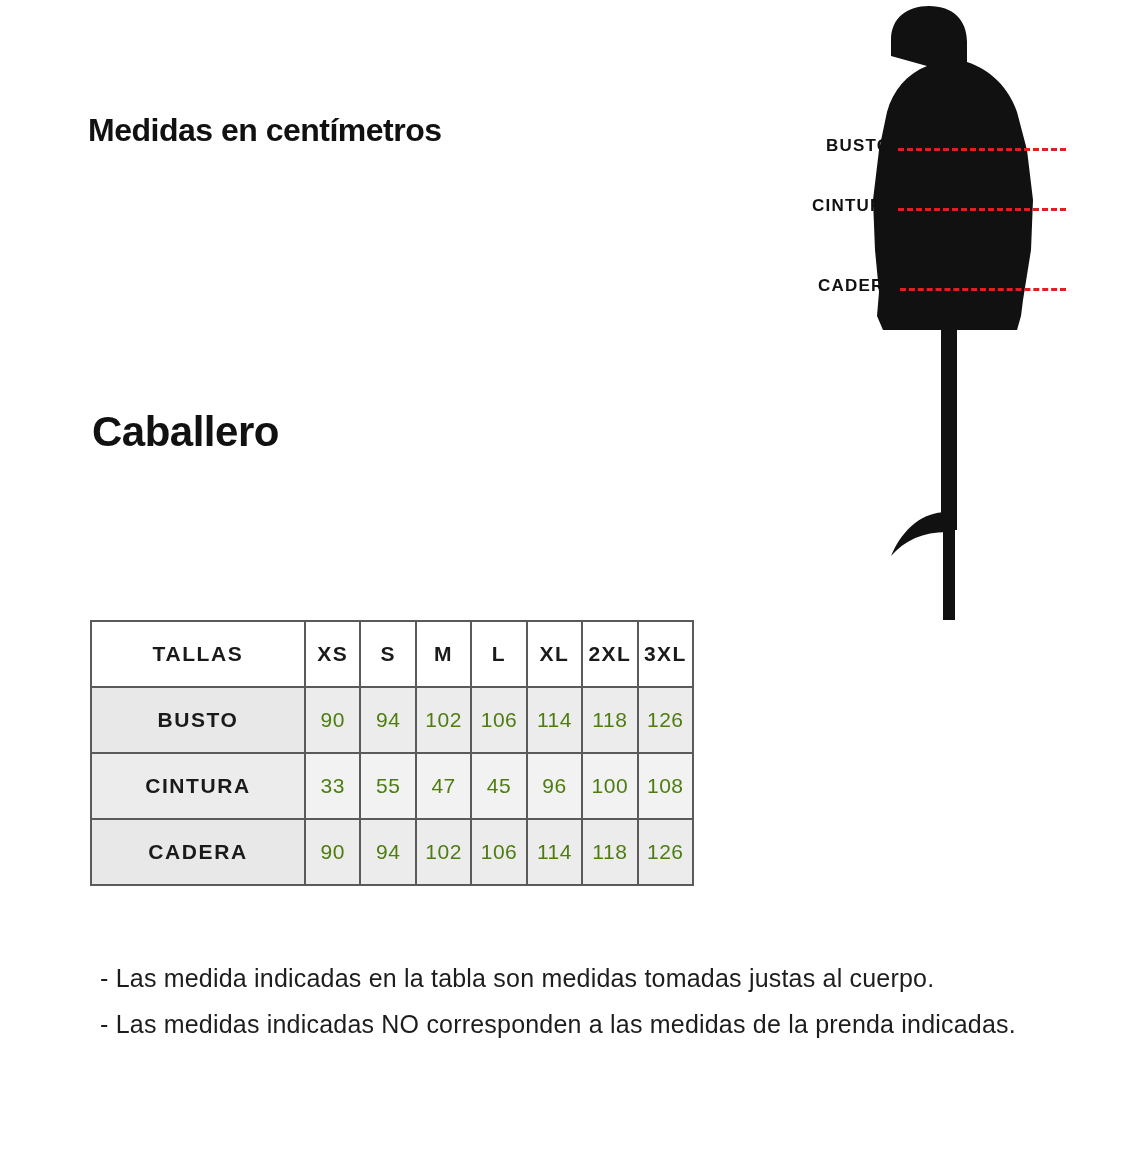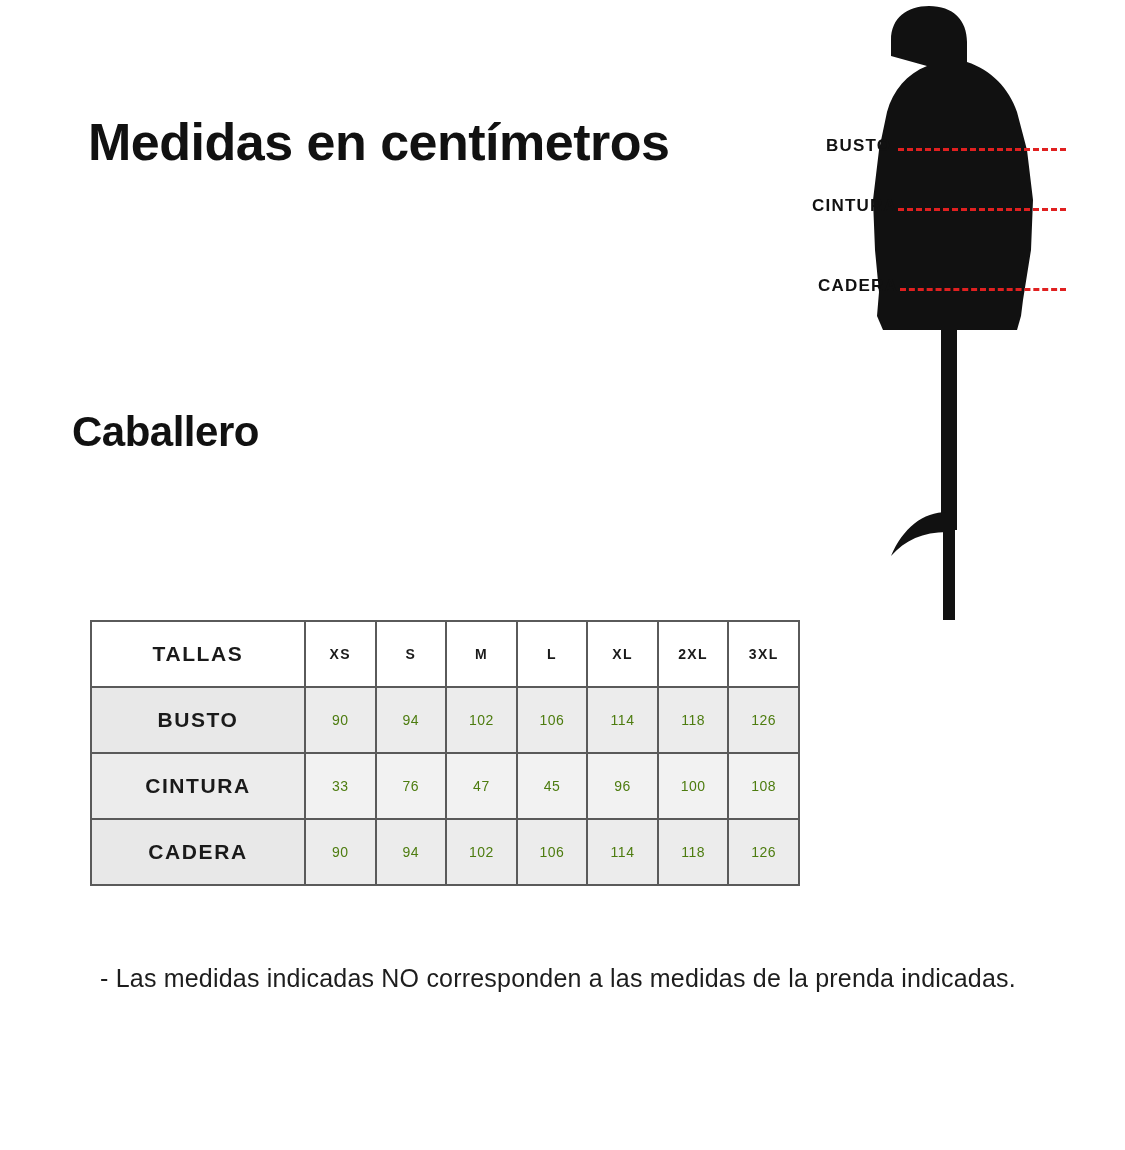--- a/index.html
+++ b/index.html
@@ -19,29 +19,29 @@
   .page {
     position: absolute;
     inset: 0;
   }
 
   
   .title-main {
     position: absolute;
     left: 88px;
     top: 112px;
-    font-size: 52px;
+    font-size: 32px;
     font-weight: 700;
     letter-spacing: -0.5px;
     color: #111111;
     white-space: nowrap;
   }
   .title-sub {
     position: absolute;
-    left: 72px;
+    left: 92px;
     top: 408px;
     font-size: 42px;
     font-weight: 700;
     letter-spacing: -0.5px;
     color: #111111;
     white-space: nowrap;
   }
 
   
   .figure {
@@ -77,29 +77,29 @@
 
   
   .table-wrap {
     position: absolute;
     left: 90px;
     top: 620px;
     width: 710px;
   }
   table.size-table {
     border-collapse: collapse;
-    width: 710px;
+    width: 604px;
     table-layout: fixed;
   }
   table.size-table td, table.size-table th {
     border: 2px solid #5a5a5a;
     height: 64px;
     text-align: center;
     vertical-align: middle;
-    font-size: 14px;
+    font-size: 21px;
     font-weight: 600;
     letter-spacing: 1px;
     color: #1a1a1a;
     padding: 0;
   }
   table.size-table th.rowhead,
   table.size-table td.rowhead {
     width: 212px;
     background: #e8e8e8;
     font-weight: 700;
@@ -205,21 +205,21 @@
           <td class="val">94</td>
           <td class="val">102</td>
           <td class="val">106</td>
           <td class="val">114</td>
           <td class="val">118</td>
           <td class="val">126</td>
         </tr>
         <tr>
           <td class="rowhead">CINTURA</td>
           <td class="val">33</td>
-          <td class="val">76</td>
+          <td class="val">55</td>
           <td class="val">47</td>
           <td class="val">45</td>
           <td class="val">96</td>
           <td class="val">100</td>
           <td class="val">108</td>
         </tr>
         <tr>
           <td class="rowhead">CADERA</td>
           <td class="val">90</td>
           <td class="val">94</td>
@@ -227,17 +227,18 @@
           <td class="val">106</td>
           <td class="val">114</td>
           <td class="val">118</td>
           <td class="val">126</td>
         </tr>
       </tbody>
     </table>
   </div>
 
   <div class="notes">
+    <div class="note-line">- Las medida indicadas en la tabla son medidas tomadas justas al cuerpo.</div>
     <div class="note-line">- Las medidas indicadas NO corresponden a las medidas de la prenda indicadas.</div>
   </div>
 
   <div class="bottom-rule"></div>
 </div>
 
 </body></html>

